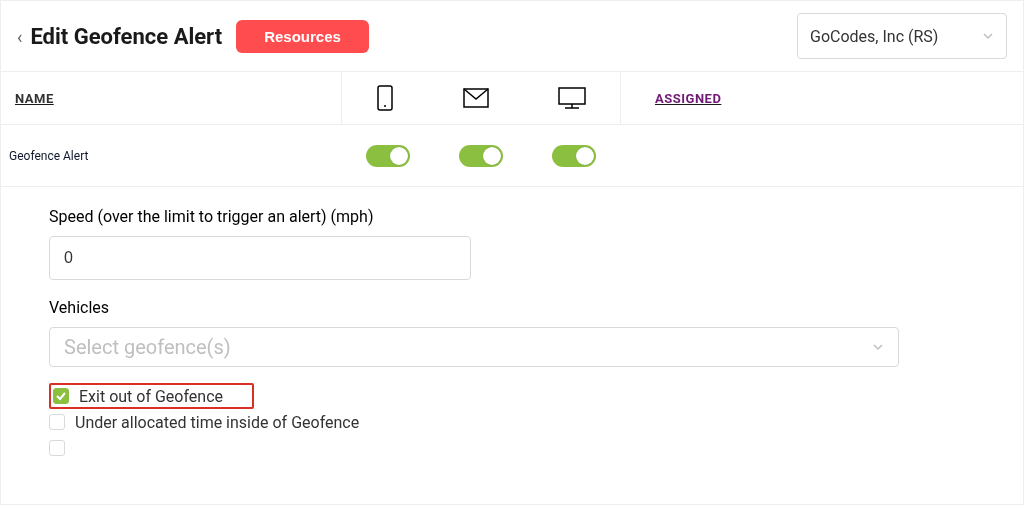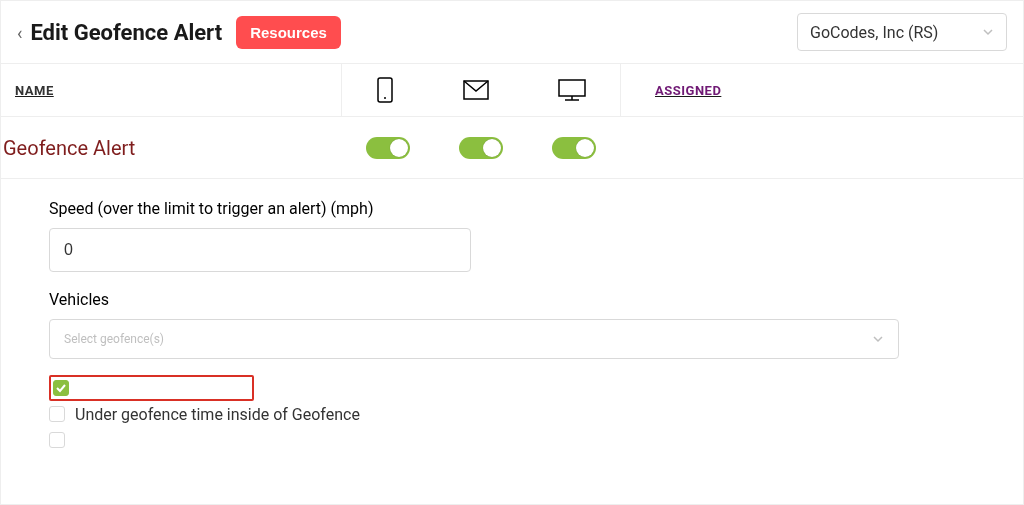--- a/index.html
+++ b/index.html
@@ -1,45 +1,45 @@
 <!DOCTYPE html>
 <html><head>
 <meta charset="utf-8">
 <style>
   * { box-sizing: border-box; }
   html, body { margin: 0; padding: 0; font-family: -apple-system, BlinkMacSystemFont, "Segoe UI", Roboto, Helvetica, Arial, sans-serif; color: #1a1a1a; background: #fff; }
   .page { width: 1024px; height: 505px; border: 1px solid #eee; position: relative; }
   .topbar { display: flex; align-items: center; padding: 12px 16px; }
   .back-caret { font-size: 18px; color: #666; margin-right: 8px; cursor: pointer; }
   .title { font-size: 22px; font-weight: 700; margin-right: 14px; text-align: right; }
-  .resources-btn { background: #ff4d4f; color: #fff; border: none; border-radius: 6px; padding: 8px 14px; font-size: 15px; font-weight: 600; cursor: pointer; }
+  .resources-btn { background: #ff4d4f; color: #fff; border: none; border-radius: 6px; padding: 8px 28px; font-size: 15px; font-weight: 600; cursor: pointer; }
   .spacer { flex: 1; }
-  .account-select { border: 1px solid #d9d9d9; border-radius: 4px; height: 38px; min-width: 210px; display: flex; align-items: center; padding: 0 12px; font-size: 16px; color: #333; cursor: pointer; justify-content: space-between; }
+  .account-select { border: 1px solid #d9d9d9; border-radius: 4px; height: 46px; min-width: 210px; display: flex; align-items: center; padding: 0 12px; font-size: 16px; color: #333; cursor: pointer; justify-content: space-between; }
   .account-select .chev { color: #bfbfbf; margin-left: 16px; }
 
   .grid-header { display: flex; align-items: center; border-top: 1px solid #eee; border-bottom: 1px solid #eee; height: 54px; text-decoration: underline; }
   .col-name-h { width: 340px; padding-left: 14px; font-size: 13px; font-weight: 700; letter-spacing: 0.5px; color: #333; }
   .col-icons-h { width: 280px; display: flex; align-items: center; justify-content: space-around; border-left: 1px solid #eee; border-right: 1px solid #eee; height: 100%; }
   .col-assigned-h { flex: 1; padding-left: 34px; font-size: 13px; font-weight: 700; letter-spacing: 0.5px; color: #701a75; }
   .hdr-icon svg { display: block; }
 
   .grid-row { display: flex; align-items: center; height: 62px; border-bottom: 1px solid #eee; }
-  .col-name { width: 340px; padding-left: 2px; font-size: 20px; color: #7f1d1d; }
+  .col-name { width: 340px; padding-left: 8px; font-size: 12px; color: #0f172a; }
   .col-toggles { width: 280px; display: flex; align-items: center; justify-content: space-around; height: 100%; }
   .col-assigned { flex: 1; padding-left: 34px; font-size: 16px; color: #333; }
 
   .toggle { width: 44px; height: 22px; border-radius: 11px; background: #8bbf3f; position: relative; cursor: pointer; }
   .toggle::after { content: ""; position: absolute; right: 2px; top: 2px; width: 18px; height: 18px; background: #fff; border-radius: 50%; box-shadow: 0 0 1px rgba(0,0,0,0.3); }
 
   .form-area { padding: 20px 48px; }
   .form-label { font-size: 16px; color: #000000; margin-bottom: 10px; }
   .text-input { width: 422px; height: 44px; border: 1px solid #d9d9d9; border-radius: 4px; padding: 0 14px; font-size: 16px; color: #333; }
   .section-gap { height: 18px; }
   .select { width: 850px; height: 40px; border: 1px solid #d9d9d9; border-radius: 4px; display: flex; align-items: center; padding: 0 14px; justify-content: space-between; cursor: pointer; }
-  .select .placeholder { color: #bfbfbf; font-size: 12px; }
+  .select .placeholder { color: #bfbfbf; font-size: 20px; }
   .select .chev { color: #bfbfbf; }
 
   .checklist { margin-top: 16px; }
   .check-row { display: flex; align-items: center; height: 26px; }
   .check-row.highlight { border: 2px solid #d93025; border-radius: 2px; padding: 0 2px; width: 205px; }
   .cbx { width: 16px; height: 16px; border: 1px solid #d9d9d9; border-radius: 3px; margin-right: 10px; display: flex; align-items: center; justify-content: center; cursor: pointer; flex-shrink: 0; }
   .cbx.checked { background: #8bbf3f; border-color: #8bbf3f; }
   .cbx.checked svg { display: block; }
   .cbx svg { display: none; }
   .check-label { font-size: 16px; color: #333; white-space: nowrap; }
@@ -113,26 +113,27 @@
       </span>
     </div>
 
     <div class="checklist">
       <div class="check-row highlight">
         <span class="cbx checked">
           <svg width="10" height="10" viewBox="0 0 10 10">
               <path d="M1 5 L4 8 L9 2" fill="none" stroke="#fff" stroke-width="2"></path>
             </svg>
         </span>
+        <span class="check-label">Exit out of Geofence</span>
       </div>
       <div class="check-row">
         <span class="cbx">
           
         </span>
-        <span class="check-label">Under geofence time inside of Geofence</span>
+        <span class="check-label">Under allocated time inside of Geofence</span>
       </div>
       <div class="check-row">
         <span class="cbx">
           
         </span>
       </div>
     </div>
   </div>
 </div>
 

